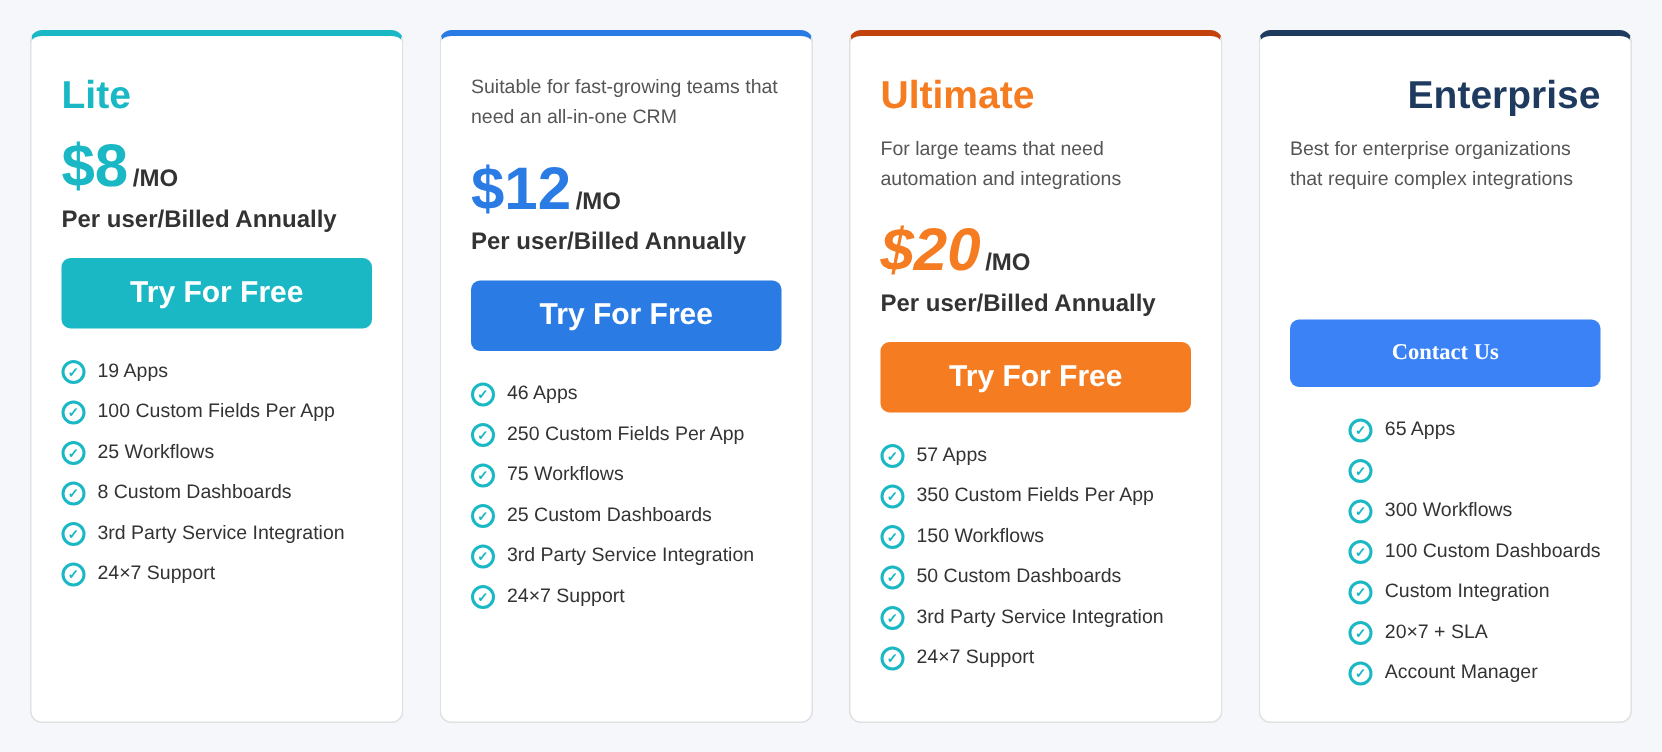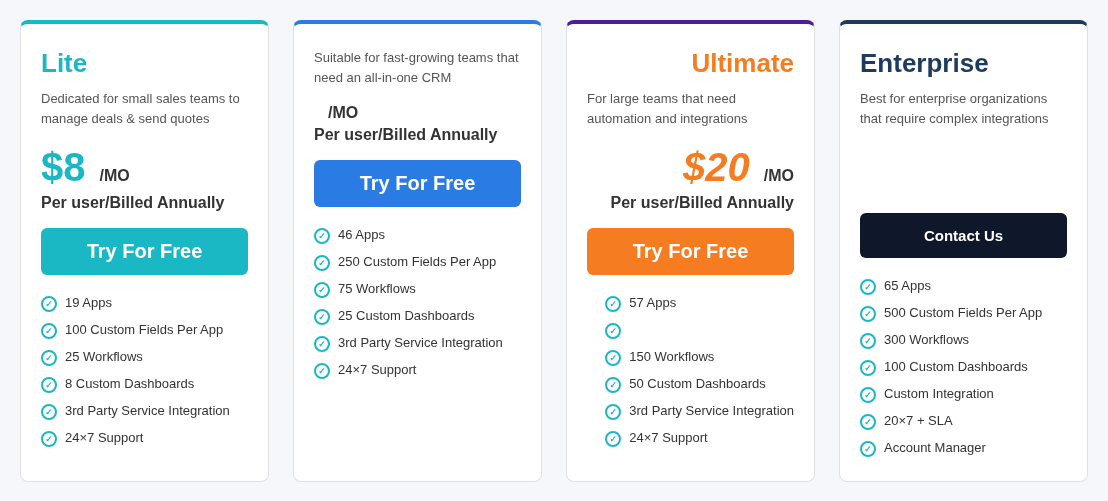--- a/index.html
+++ b/index.html
@@ -23,22 +23,22 @@
       background: #fff;
       border-radius: 8px;
       border: 1px solid #e0e0e0;
       padding: 24px 20px;
       display: flex;
       flex-direction: column;
       gap: 0;
     }
     .plan-card.lite { border-top: 4px solid #1ab8c4; }
     .plan-card.premium { border-top: 4px solid #2a7be4; }
-    .plan-card.ultimate { border-top: 4px solid #4c1d95; align-items: flex-end; }
-    .plan-card.enterprise { border-top: 4px solid #1e3a5f; }
+    .plan-card.ultimate { border-top: 4px solid #c2410c; }
+    .plan-card.enterprise { border-top: 4px solid #1e3a5f; align-items: flex-end; }
 
     .plan-name {
       font-size: 26px;
       font-weight: 700;
       margin-bottom: 10px;
     }
     .plan-card.lite .plan-name { color: #1ab8c4; }
     .plan-card.premium .plan-name { color: #2a7be4; }
     .plan-card.ultimate .plan-name { color: #f57c20; }
     .plan-card.enterprise .plan-name { color: #1e3a5f; }
@@ -60,21 +60,21 @@
       font-weight: 700;
     }
     .plan-card.lite .price-amount { color: #1ab8c4; }
     .plan-card.premium .price-amount { color: #2a7be4; }
     .plan-card.ultimate .price-amount { color: #f57c20; font-style: italic; }
 
     .price-period {
       font-size: 16px;
       font-weight: 600;
       color: #333;
-      margin-left: 14px;
+      margin-left: 3px;
     }
     .billing-label {
       font-size: 16px;
       font-weight: 600;
       color: #333;
       margin-bottom: 16px;
     }
     .cta-button {
       display: block;
       width: 100%;
@@ -85,25 +85,26 @@
       font-weight: 600;
       cursor: pointer;
       color: #fff;
       text-align: center;
       margin-bottom: 20px;
     }
     .cta-lite { background: #1ab8c4; }
     .cta-premium { background: #2a7be4; }
     .cta-ultimate { background: #f57c20; }
     .cta-enterprise {
-      background: #0f172a;
+      background: #3b82f6;
       font-size: 15px;
       padding: 14px 0;
       margin-top: 8px;
       margin-bottom: 20px;
+      font-family: Liberation Serif, serif;
     }
 
     .feature-list {
       list-style: none;
       display: flex;
       flex-direction: column;
       gap: 10px;
     }
     .feature-item {
       display: flex;
@@ -129,21 +130,20 @@
     .enterprise-placeholder {
       height: 60px;
     }
   </style>
 </head>
 <body>
 
 <div class="pricing-grid">
 <div class="plan-card lite">
       <div class="plan-name">Lite</div>
-      <div class="plan-desc">Dedicated for small sales teams to manage deals &amp; send quotes</div>
       <div class="price-row">
         <span class="price-amount">$8</span>
         <span class="price-period">/MO</span>
       </div>
       <div class="billing-label">Per user/Billed Annually</div>
       <button class="cta-button cta-lite">Try For Free</button>
       <ul class="feature-list">
         <li class="feature-item">
           <span class="check-icon">✓</span>
           <span>19 Apps</span>
@@ -166,20 +166,21 @@
         </li>
         <li class="feature-item">
           <span class="check-icon">✓</span>
           <span>24×7 Support</span>
         </li>
       </ul>
     </div>
     <div class="plan-card premium">
       <div class="plan-desc">Suitable for fast-growing teams that need an all-in-one CRM</div>
       <div class="price-row">
+        <span class="price-amount">$12</span>
         <span class="price-period">/MO</span>
       </div>
       <div class="billing-label">Per user/Billed Annually</div>
       <button class="cta-button cta-premium">Try For Free</button>
       <ul class="feature-list">
         <li class="feature-item">
           <span class="check-icon">✓</span>
           <span>46 Apps</span>
         </li>
         <li class="feature-item">
@@ -213,20 +214,21 @@
       </div>
       <div class="billing-label">Per user/Billed Annually</div>
       <button class="cta-button cta-ultimate">Try For Free</button>
       <ul class="feature-list">
         <li class="feature-item">
           <span class="check-icon">✓</span>
           <span>57 Apps</span>
         </li>
         <li class="feature-item">
           <span class="check-icon">✓</span>
+          <span>350 Custom Fields Per App</span>
         </li>
         <li class="feature-item">
           <span class="check-icon">✓</span>
           <span>150 Workflows</span>
         </li>
         <li class="feature-item">
           <span class="check-icon">✓</span>
           <span>50 Custom Dashboards</span>
         </li>
         <li class="feature-item">
@@ -244,21 +246,20 @@
       <div class="plan-desc">Best for enterprise organizations that require complex integrations</div>
       <div class="enterprise-placeholder"></div>
       <button class="cta-button cta-enterprise">Contact Us</button>
       <ul class="feature-list">
         <li class="feature-item">
           <span class="check-icon">✓</span>
           <span>65 Apps</span>
         </li>
         <li class="feature-item">
           <span class="check-icon">✓</span>
-          <span>500 Custom Fields Per App</span>
         </li>
         <li class="feature-item">
           <span class="check-icon">✓</span>
           <span>300 Workflows</span>
         </li>
         <li class="feature-item">
           <span class="check-icon">✓</span>
           <span>100 Custom Dashboards</span>
         </li>
         <li class="feature-item">

